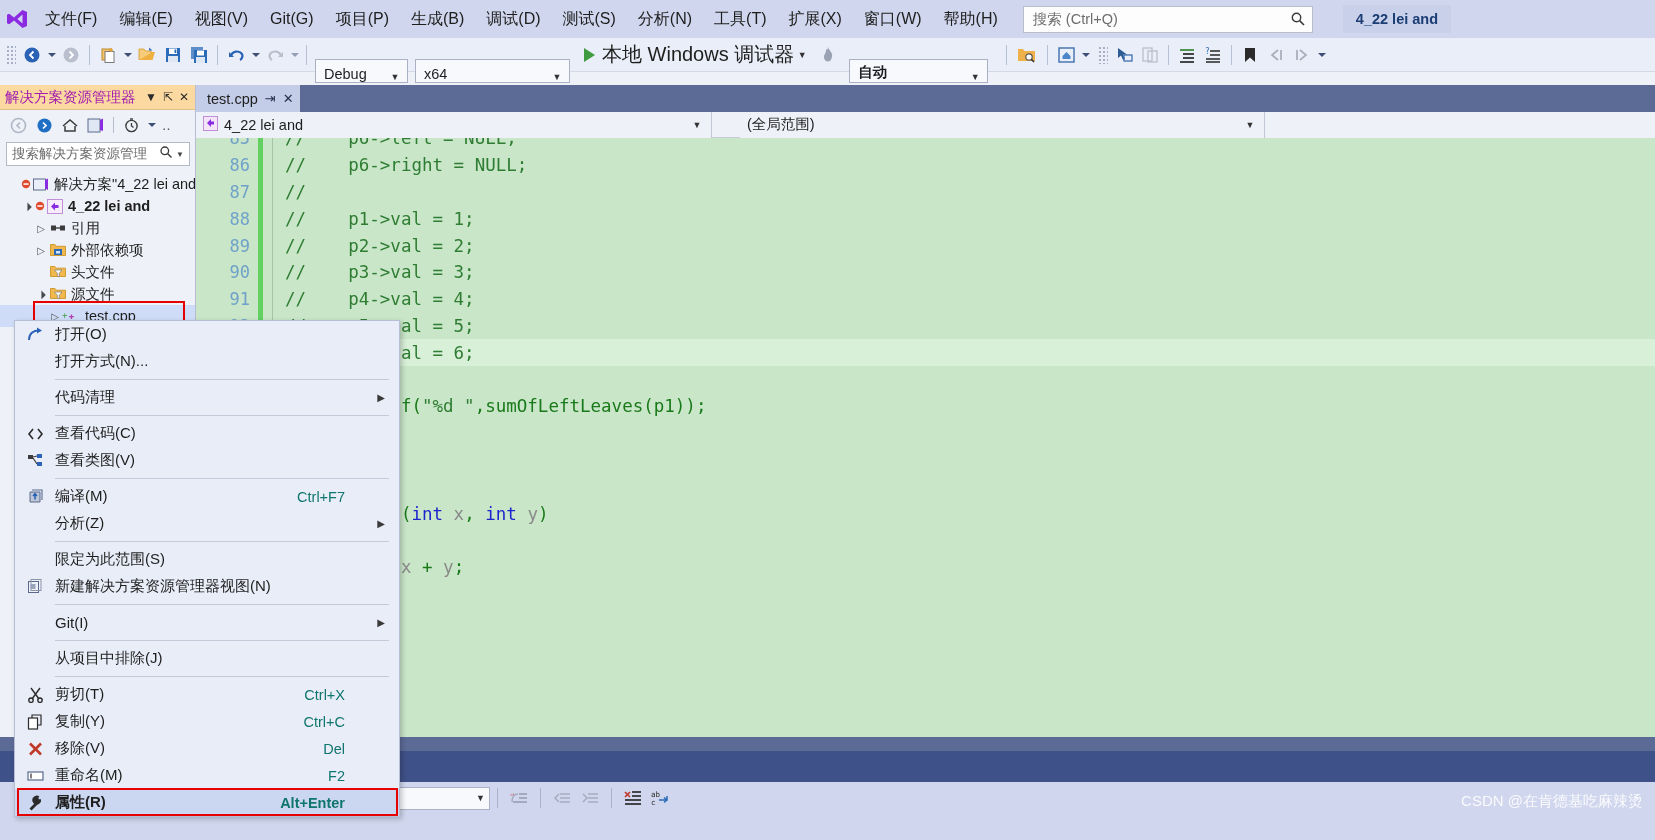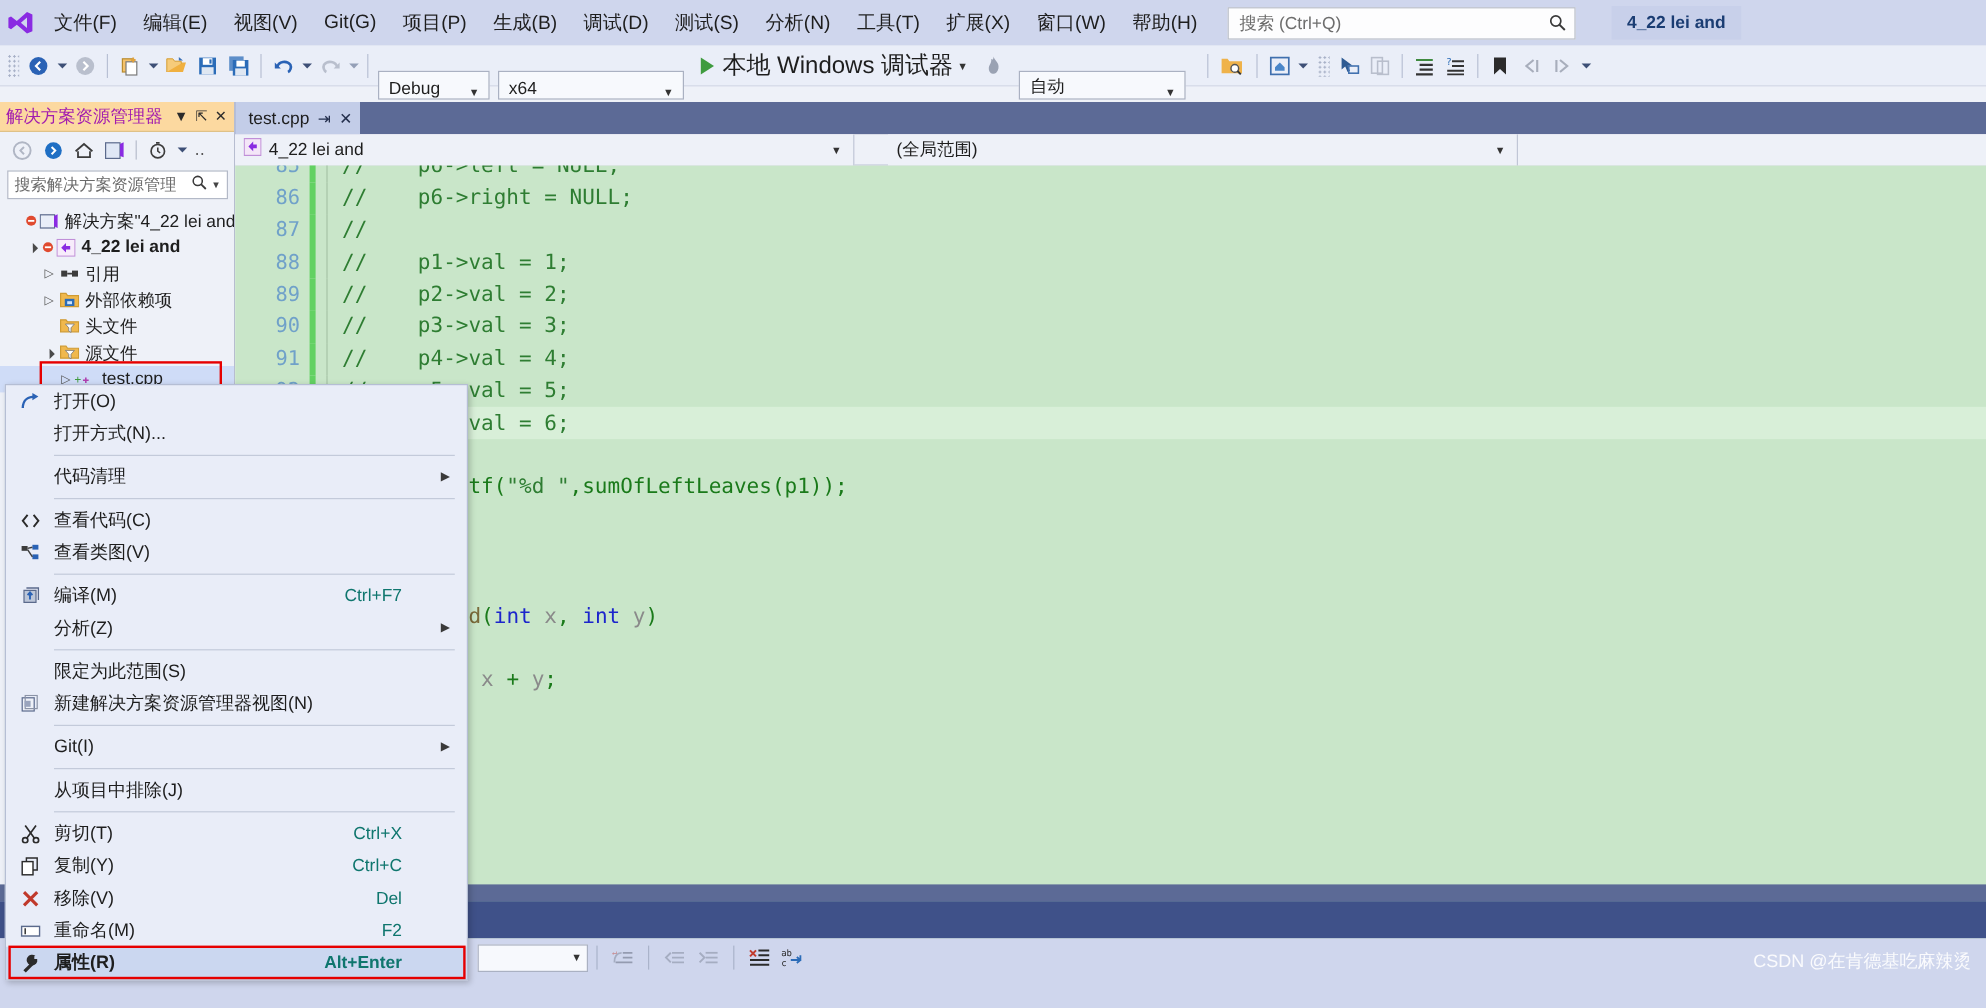--- a/index.html
+++ b/index.html
@@ -136,21 +136,21 @@
   .bb-inner { display: flex; align-items: center; height: 30px; padding-top: 2px; }
   .bb-combo { margin-left: 398px; width: 92px; height: 23px; background: #f7f9fd; border: 1px solid #aab1c2;
     display:flex; align-items:center; justify-content:flex-end; padding-right: 4px; font-size: 9px; color:#333; }
   .bb-sep { width:1px; height:20px; background:#aab3ca; margin: 0 7px; }
   .bb-ic { width: 28px; height: 26px; display:flex; align-items:center; justify-content:center; }
   .watermark { position: absolute; right: 12px; top: 792px; font-size: 15px; color: #ffffff; opacity: .9;
     white-space: nowrap; }
 
   
   .ctxmenu {
-    position: absolute; left: 4px; top: 320px; width: 386px;
+    position: absolute; left: 14px; top: 320px; width: 386px;
     background: #e9edf8; border: 1px solid #b5bed4;
     box-shadow: 2px 2px 5px rgba(0,0,0,.22); z-index: 50;
   }
   .cmi { display: flex; align-items: center; height: 27px; position: relative; }
   .cmi .cic { width: 40px; display:flex; align-items:center; justify-content:center; flex:none; }
   .cmi .clabel { font-size: 15px; color: #1e1e1e; flex: 1; white-space: nowrap; }
   .cmi .cshort { font-size: 14.5px; color: #0f766e; padding-right: 54px; white-space: nowrap; }
   .cmi .carrow { position:absolute; right: 14px; font-size: 10px; color: #3a3a3a; }
   .cmsep { height: 1px; background: #c3cada; margin: 4px 10px 4px 40px; }
   .cmi.highlight { background: #cbd7f0; font-weight: bold; }
@@ -271,21 +271,21 @@
       <span class="tri"></span>
       <span class="run-label">本地 Windows 调试器</span>
       <span class="ca" style="width:16px;text-align:center;font-size:9px;color:#333;">▼</span>
     </div>
     <div class="tb-btn">
       <svg width="16" height="17" viewBox="0 0 16 17">
           <path d="M8,1 C9,5 13,6 12,11 C11.5,14 9.5,15.5 8,15.5 C6,15.5 4,14 4,11 C4,8 6.5,7 6,3 C7,4.5 8,3 8,1Z" fill="#9aa2b3"></path>
         </svg>
     </div>
 
-    <div class="combo" style="width:139px;margin-left:8px;">
+    <div class="combo" style="width:139px;margin-left:8px;font-weight:bold;">
       <span class="cv">自动</span>
       <span class="ca">▼</span>
     </div>
 
     <div class="tb-sep" style="margin-left:18px;"></div>
     <div class="tb-btn" style="width:30px;">
       <svg width="20" height="18" viewBox="0 0 20 18">
           <path d="M1,15 L1,3 L6,3 L7.5,5 L18,5 L18,15 Z" fill="#efb24a"></path>
           <circle cx="12" cy="11" r="3.2" fill="#fff" stroke="#555" stroke-width="1.2"></circle>
           <line x1="14.2" y1="13.2" x2="17" y2="16" stroke="#333" stroke-width="1.6"></line>

